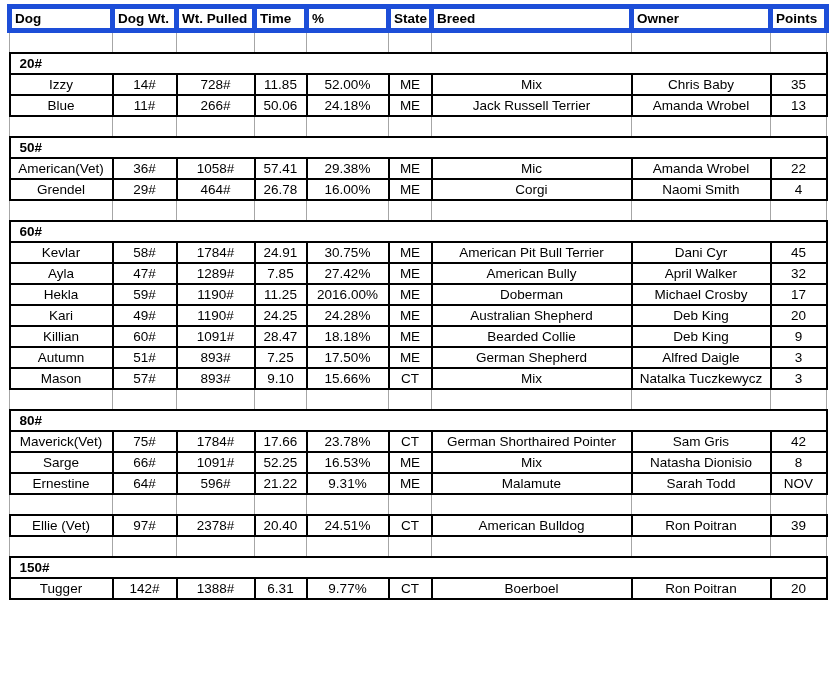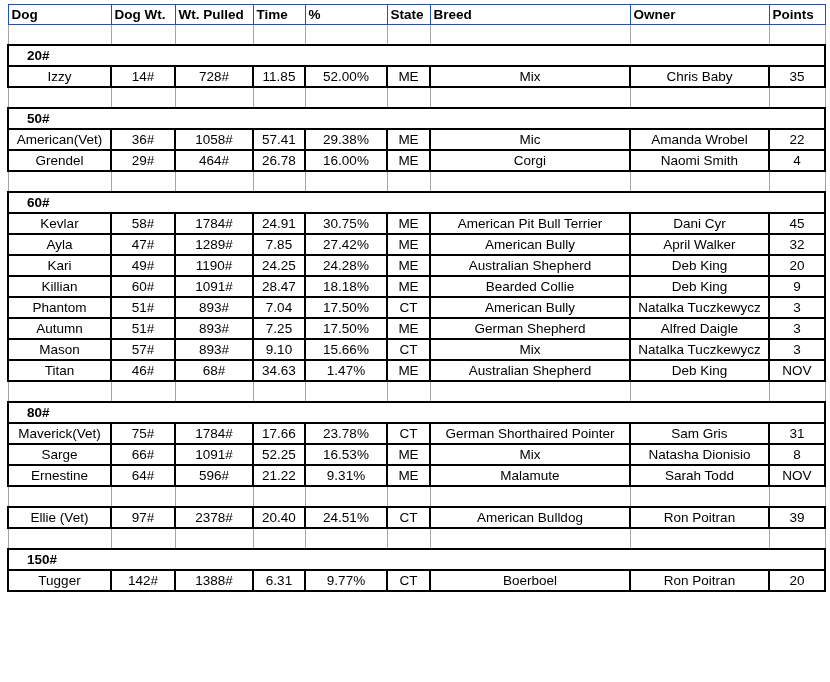--- a/index.html
+++ b/index.html
@@ -24,33 +24,33 @@
     font-size: 13.5px;
     height: 19px;
     line-height: 19px;
     text-align: center;
     white-space: nowrap;
     overflow: hidden;
     padding: 0;
     box-sizing: content-box;
   }
   tr.header-row td {
-    border: 1px solid #1d4ed8;
+    border: 5px solid #1d4ed8;
     font-weight: 700;
     text-align: left;
     padding-left: 3px;
   }
   tr.spacer-row td {
     border: 1px solid #a6a6a6;
   }
   tr.group-row td {
     border: 2px solid #000000;
     font-weight: 700;
     text-align: left;
-    padding-left: 18px;
+    padding-left: 9px;
   }
   tr.data-row td {
     border: 2px solid #000000;
   }
 </style>
 </head>
 <body>
 
 <table class="results">
   <colgroup>
@@ -94,20 +94,31 @@
         <td>Izzy</td>
         <td>14#</td>
         <td>728#</td>
         <td>11.85</td>
         <td>52.00%</td>
         <td>ME</td>
         <td>Mix</td>
         <td>Chris Baby</td>
         <td>35</td>
       </tr>
+      <tr class="data-row">
+        <td>Blue</td>
+        <td>11#</td>
+        <td>266#</td>
+        <td>50.06</td>
+        <td>24.18%</td>
+        <td>ME</td>
+        <td>Jack Russell Terrier</td>
+        <td>Amanda Wrobel</td>
+        <td>13</td>
+      </tr>
       <tr class="spacer-row">
         <td></td>
         <td></td>
         <td></td>
         <td></td>
         <td></td>
         <td></td>
         <td></td>
         <td></td>
         <td></td>
@@ -167,51 +178,51 @@
         <td>47#</td>
         <td>1289#</td>
         <td>7.85</td>
         <td>27.42%</td>
         <td>ME</td>
         <td>American Bully</td>
         <td>April Walker</td>
         <td>32</td>
       </tr>
       <tr class="data-row">
+        <td>Hekla</td>
+        <td>59#</td>
+        <td>1190#</td>
+        <td>11.25</td>
+        <td>2016.00%</td>
+        <td>ME</td>
+        <td>Doberman</td>
+        <td>Michael Crosby</td>
+        <td>17</td>
+      </tr>
+      <tr class="data-row">
         <td>Kari</td>
         <td>49#</td>
         <td>1190#</td>
         <td>24.25</td>
         <td>24.28%</td>
         <td>ME</td>
         <td>Australian Shepherd</td>
         <td>Deb King</td>
         <td>20</td>
       </tr>
       <tr class="data-row">
         <td>Killian</td>
         <td>60#</td>
         <td>1091#</td>
         <td>28.47</td>
         <td>18.18%</td>
         <td>ME</td>
         <td>Bearded Collie</td>
         <td>Deb King</td>
         <td>9</td>
-      </tr>
-      <tr class="data-row">
-        <td>Phantom</td>
-        <td>51#</td>
-        <td>893#</td>
-        <td>7.04</td>
-        <td>17.50%</td>
-        <td>CT</td>
-        <td>American Bully</td>
-        <td>Natalka Tuczkewycz</td>
-        <td>3</td>
       </tr>
       <tr class="data-row">
         <td>Autumn</td>
         <td>51#</td>
         <td>893#</td>
         <td>7.25</td>
         <td>17.50%</td>
         <td>ME</td>
         <td>German Shepherd</td>
         <td>Alfred Daigle</td>
@@ -221,31 +232,20 @@
         <td>Mason</td>
         <td>57#</td>
         <td>893#</td>
         <td>9.10</td>
         <td>15.66%</td>
         <td>CT</td>
         <td>Mix</td>
         <td>Natalka Tuczkewycz</td>
         <td>3</td>
       </tr>
-      <tr class="data-row">
-        <td>Titan</td>
-        <td>46#</td>
-        <td>68#</td>
-        <td>34.63</td>
-        <td>1.47%</td>
-        <td>ME</td>
-        <td>Australian Shepherd</td>
-        <td>Deb King</td>
-        <td>NOV</td>
-      </tr>
       <tr class="spacer-row">
         <td></td>
         <td></td>
         <td></td>
         <td></td>
         <td></td>
         <td></td>
         <td></td>
         <td></td>
         <td></td>
@@ -255,21 +255,21 @@
       </tr>
       <tr class="data-row">
         <td>Maverick(Vet)</td>
         <td>75#</td>
         <td>1784#</td>
         <td>17.66</td>
         <td>23.78%</td>
         <td>CT</td>
         <td>German Shorthaired Pointer</td>
         <td>Sam Gris</td>
-        <td>31</td>
+        <td>42</td>
       </tr>
       <tr class="data-row">
         <td>Sarge</td>
         <td>66#</td>
         <td>1091#</td>
         <td>52.25</td>
         <td>16.53%</td>
         <td>ME</td>
         <td>Mix</td>
         <td>Natasha Dionisio</td>

